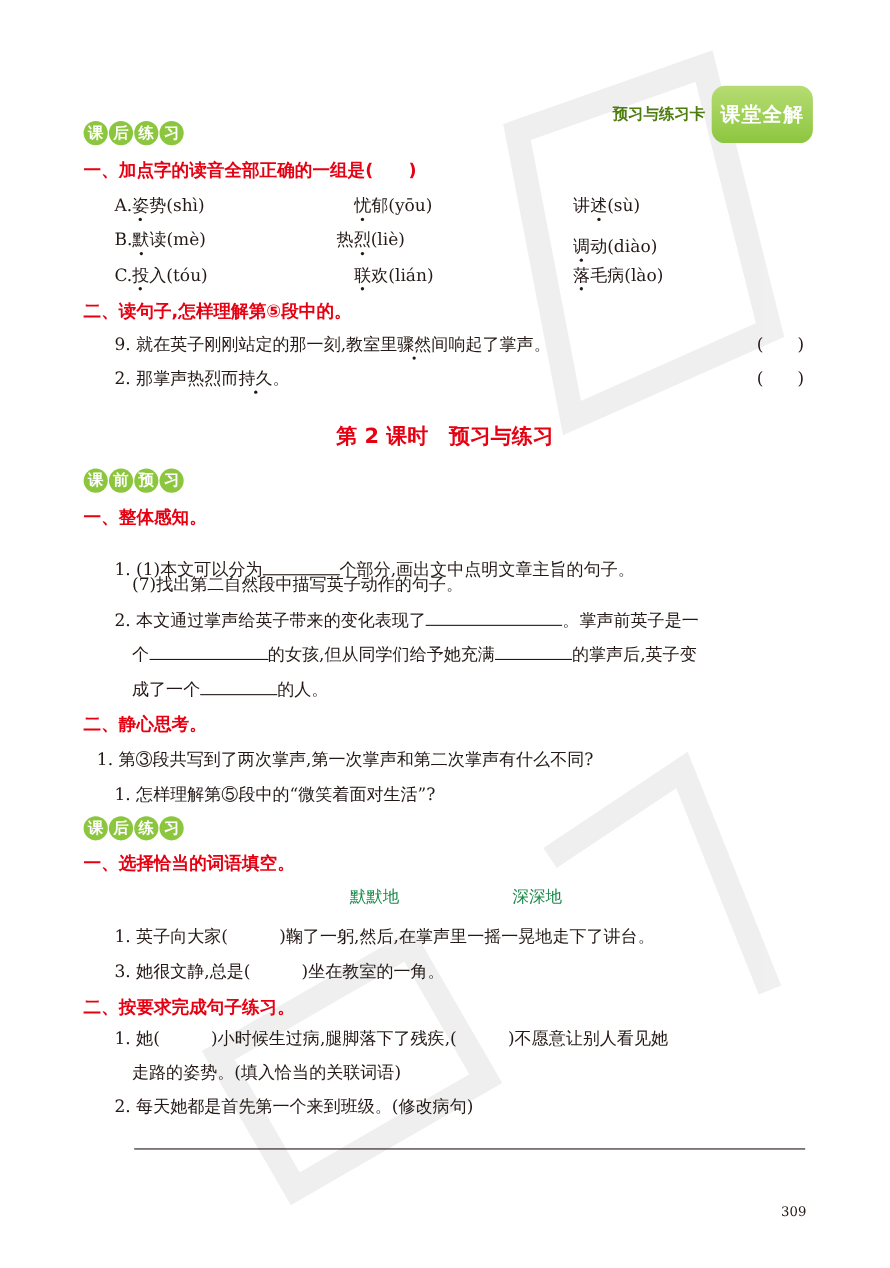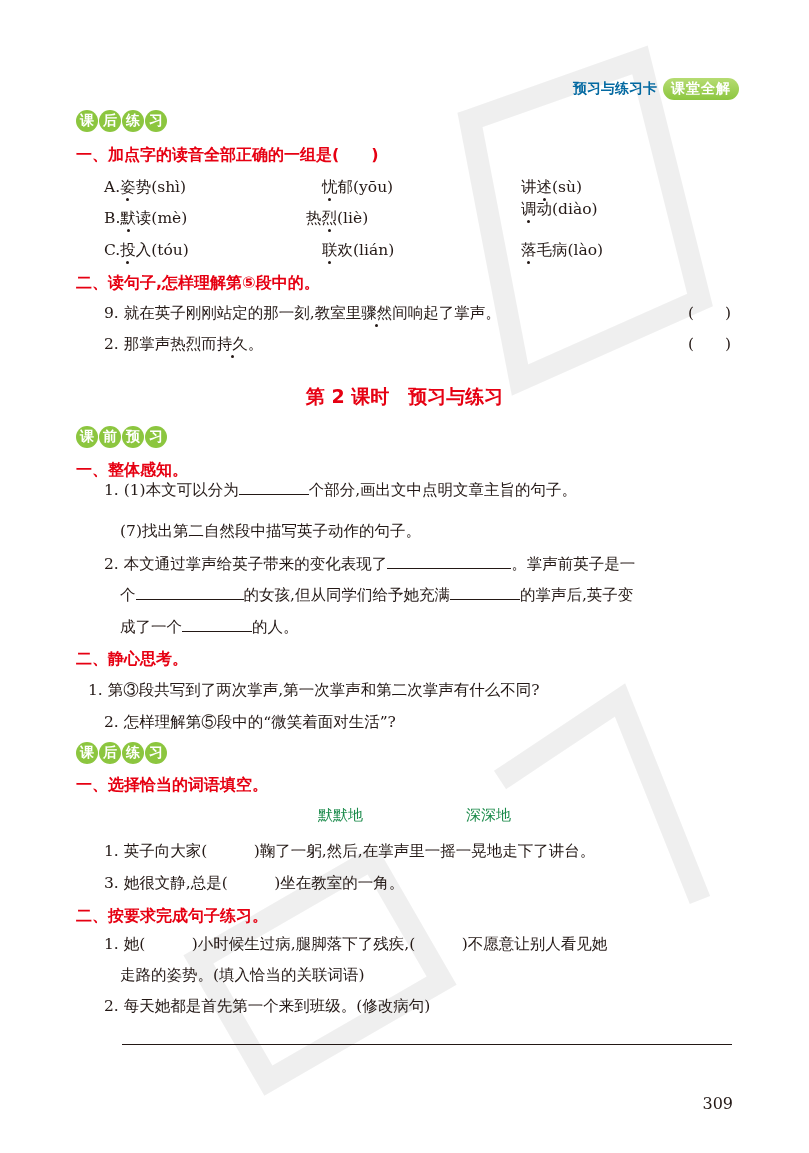--- a/index.html
+++ b/index.html
@@ -1,40 +1,40 @@
 <!DOCTYPE html>
 <html><head>
 <meta charset="utf-8">
 <style>
   html, body { margin: 0; padding: 0; background: #ffffff; }
   body { width: 809px; height: 1153px; position: relative; overflow: hidden;
          font-family: "DejaVu Serif", "Liberation Serif", serif; color: #231815; }
   .watermark { position: absolute; inset: 0; pointer-events: none; opacity: 0.06; }
   .header-right { position: absolute; top: 78px; right: 70px; display: flex; align-items: center; gap: 6px; }
-  .header-text { font-family: "DejaVu Sans", sans-serif; font-weight: bold; font-size: 14px; color: #0369a1; }
-  .header-badge { display: inline-block; padding: 2px 8px; border-radius: 12px;
+  .header-text { font-family: "DejaVu Sans", sans-serif; font-weight: bold; font-size: 14px; color: #4d7c0f; }
+  .header-badge { display: inline-block; padding: 14px 8px; border-radius: 12px;
                   background: linear-gradient(#b6dc73, #8cc63f); color: #fff; font-family: "DejaVu Sans", sans-serif;
-                  font-size: 14px; font-weight: bold; letter-spacing: 1px; }
+                  font-size: 18px; font-weight: bold; letter-spacing: 1px; }
   .section-badge { position: absolute; left: 76px; display: flex; gap: 1px; }
   .section-badge span { display: inline-flex; width: 22px; height: 22px; border-radius: 50%;
                         background: #8cc63f; color: #fff; font-family: "DejaVu Sans", sans-serif;
                         font-size: 14px; font-weight: bold; align-items: center; justify-content: center; }
   .q-title { position: absolute; left: 76px; font-family: "DejaVu Sans", sans-serif; font-weight: bold;
              font-size: 16px; color: #e60012; white-space: nowrap; }
   .line { position: absolute; font-size: 15.5px; white-space: nowrap; }
   .dot { position: relative; }
   .dot::after { content: ""; position: absolute; left: 50%; bottom: -5px; width: 3px; height: 3px;
                 margin-left: -1.5px; border-radius: 50%; background: #231815; }
   .blank { display: inline-block; border-bottom: 1px solid #231815; height: 14px; vertical-align: baseline; }
   .paren-r { position: absolute; right: 78px; font-size: 15.5px; }
   .lesson-title { position: absolute; top: 384px; left: 0; width: 809px; text-align: center;
                   font-family: "DejaVu Sans", sans-serif; font-weight: bold; font-size: 19px; color: #e60012; }
   .word-bank { position: absolute; top: 806px; font-size: 15px; color: #1a8a4a; }
   .answer-line { position: absolute; left: 122px; top: 1044px; width: 610px; border-top: 1px solid #231815; }
-  .page-num { position: absolute; right: 76px; top: 1094px; font-size: 16px; text-align: right; }
+  .page-num { position: absolute; right: 76px; top: 1094px; font-size: 12px; text-align: right; }
 </style>
 </head>
 <body>
 
 <svg class="watermark" width="809" height="1153">
   <g fill="none" stroke="#000" stroke-width="22">
     <rect x="220" y="900" width="200" height="140" transform="rotate(-30 320 970)"></rect>
     <path d="M470 120 L640 60 L700 300 L520 380 Z"></path>
     <path d="M500 780 L620 700 L700 900"></path>
   </g>
@@ -54,21 +54,21 @@
 <div class="q-title" style="top:145px">一、加点字的读音全部正确的一组是(　　)</div>
 
 <div>
   <div class="line" style="top:177px;left:104px"><span>A.</span><span class="dot">姿</span>势<span>(shì)</span></div>
   <div class="line" style="top:177px;left:322px"><span class="dot">忧</span>郁<span>(yōu)</span></div>
   <div class="line" style="top:177px;left:521px">讲<span class="dot">述</span><span>(sù)</span></div>
 </div>
 <div>
   <div class="line" style="top:208px;left:104px"><span>B.</span><span class="dot">默</span>读<span>(mè)</span></div>
   <div class="line" style="top:208px;left:306px">热<span class="dot">烈</span><span>(liè)</span></div>
-  <div class="line" style="top:199px;left:521px"><span class="dot">调</span>动<span>(diào)</span></div>
+  <div class="line" style="top:214px;left:521px"><span class="dot">调</span>动<span>(diào)</span></div>
 </div>
 <div>
   <div class="line" style="top:240px;left:104px"><span>C.</span><span class="dot">投</span>入<span>(tóu)</span></div>
   <div class="line" style="top:240px;left:322px"><span class="dot">联</span>欢<span>(lián)</span></div>
   <div class="line" style="top:240px;left:521px"><span class="dot">落</span>毛病<span>(lào)</span></div>
 </div>
 
 <div class="q-title" style="top:273px">二、读句子,怎样理解第⑤段中的。</div>
 <div class="line" style="top:303px;left:104px"><span>9. 就在英子刚刚站定的那一刻,教室里</span><span class="dot">骤然</span><span>间响起了掌声。</span></div>
 <div class="paren-r" style="top:303px">(　　)</div>
@@ -77,29 +77,29 @@
 
 <div class="lesson-title">第 2 课时　预习与练习</div>
 
 <div class="section-badge" style="top:426px">
   <span>课</span>
     <span>前</span>
     <span>预</span>
     <span>习</span>
 </div>
 <div class="q-title" style="top:460px">一、整体感知。</div>
-<div class="line" style="top:480px;left:104px"><span>1. (1)本文可以分为</span><span class="blank" style="width:70px"></span><span>个部分,画出文中点明文章主旨的句子。</span></div>
+<div class="line" style="top:508px;left:104px"><span>1. (1)本文可以分为</span><span class="blank" style="width:70px"></span><span>个部分,画出文中点明文章主旨的句子。</span></div>
 <div class="line" style="top:521px;left:120px">(7)找出第二自然段中描写英子动作的句子。</div>
 <div class="line" style="top:554px;left:104px"><span>2. 本文通过掌声给英子带来的变化表现了</span><span class="blank" style="width:124px"></span><span>。掌声前英子是一</span></div>
 <div class="line" style="top:585px;left:120px"><span>个</span><span class="blank" style="width:108px"></span><span>的女孩,但从同学们给予她充满</span><span class="blank" style="width:70px"></span><span>的掌声后,英子变</span></div>
 <div class="line" style="top:617px;left:120px"><span>成了一个</span><span class="blank" style="width:70px"></span><span>的人。</span></div>
 
 <div class="q-title" style="top:649px">二、静心思考。</div>
 <div class="line" style="top:680px;left:88px">1. 第③段共写到了两次掌声,第一次掌声和第二次掌声有什么不同?</div>
-<div class="line" style="top:712px;left:104px">2. 怎样理解第⑤段中的“微笑着面对生活”?</div>
+<div class="line" style="top:712px;left:104px">1. 怎样理解第⑤段中的“微笑着面对生活”?</div>
 
 <div class="section-badge" style="top:742px">
   <span>课</span>
     <span>后</span>
     <span>练</span>
     <span>习</span>
 </div>
 <div class="q-title" style="top:775px">一、选择恰当的词语填空。</div>
 <div class="word-bank" style="left:318px">默默地</div>
 <div class="word-bank" style="left:466px">深深地</div>

